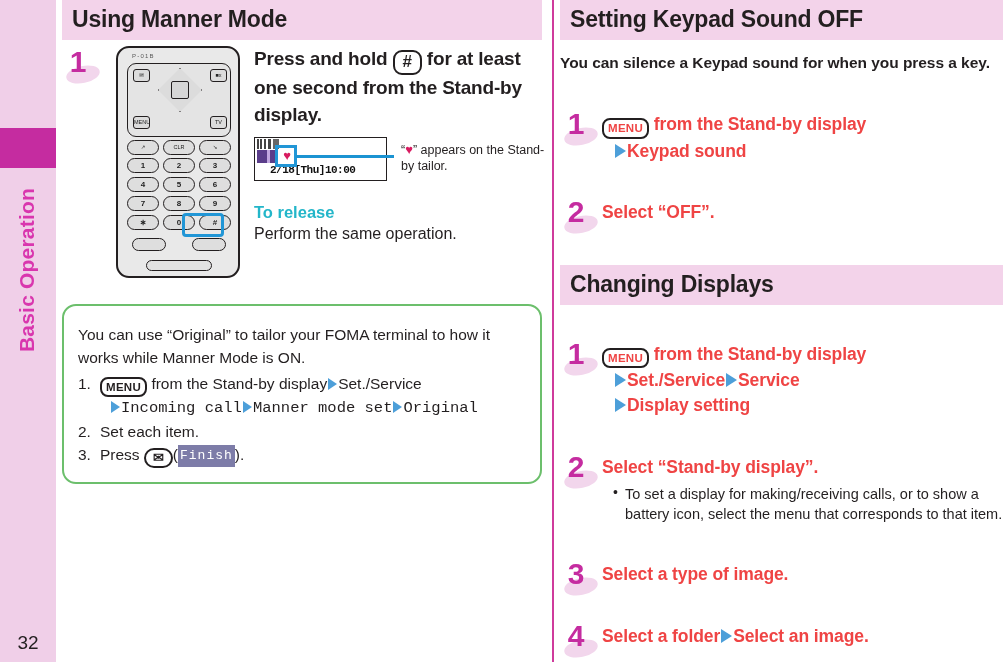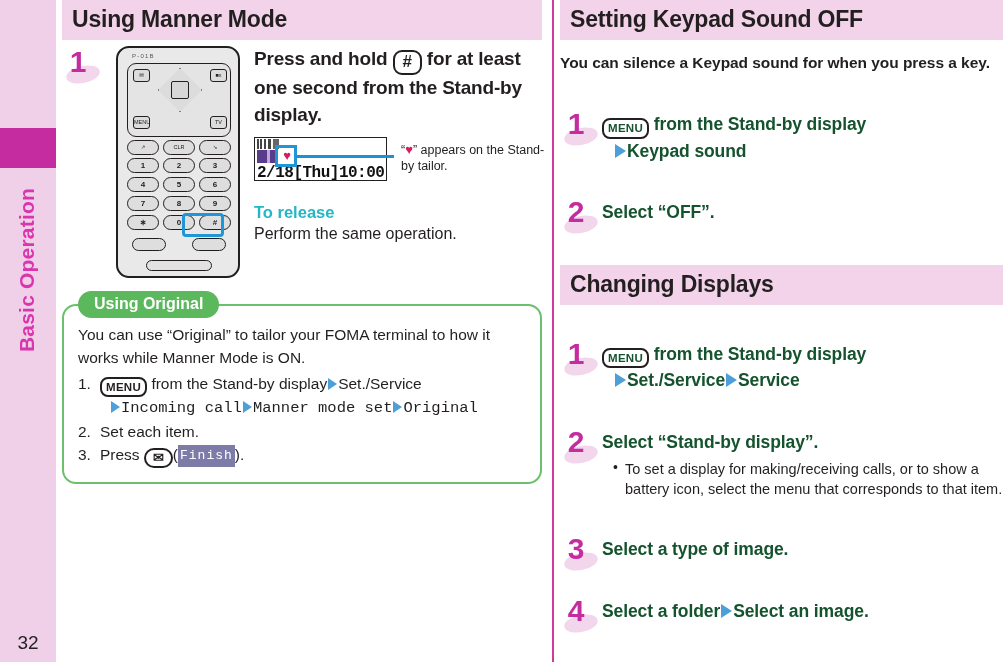--- a/index.html
+++ b/index.html
@@ -81,21 +81,21 @@
     background: #f2d6ec; transform: rotate(-12deg);
   }
   .step-num .digit {
     position: absolute; left: 2px; top: -3px;
     width: 28px; text-align: center;
     font-weight: bold; font-size: 30px; color: #c52ca0;
     line-height: 1;
   }
   .step-body {
     font-weight: bold; font-size: 17.5px; line-height: 1.42;
-    color: #14532d; letter-spacing: -.1px; margin-top: 37px;
+    color: #ef4444; letter-spacing: -.1px; margin-top: 37px;
   }
   .sub-line { padding-left: 12px; }
 
   
   .key {
     display: inline-block;
     border: 2px solid #231f20;
     border-radius: 9px;
     padding: 0 6px;
     font-size: 15px;
@@ -237,23 +237,23 @@
   .standby .iconrow {
     position: absolute; left: 2px; top: 12px; height: 13px; width: 34px;
     background: linear-gradient(90deg,#5a3d8a 0 10px,#c2a7e0 10px 13px,#5a3d8a 13px 20px,#fff 20px 34px);
   }
   .standby .heart {
     position: absolute; left: 25px; top: 11px;
     width: 14px; height: 15px; background: #fff;
     font-size: 13px; line-height: 14px; text-align: center; color: #d81b60;
   }
   .standby .clock {
-    position: absolute; left: 2px; top: 26px;
+    position: absolute; left: 15px; top: 26px;
     font-family: "Liberation Mono", monospace;
-    font-weight: bold; font-size: 16px; color: #111;
+    font-weight: bold; font-size: 11px; color: #111;
     letter-spacing: -.5px;
   }
   .heart-box {
     position: absolute; left: 21px; top: 8px;
     width: 22px; height: 22px;
     border: 3px solid #2196d6;
   }
   .leader {
     position: absolute; left: 42px; top: 18px;
     width: 98px; height: 3px; background: #1b93d2;
@@ -386,21 +386,20 @@
             <span>“</span><span class="hsym">♥</span><span>” appears on the Stand-by tailor.</span>
           </div>
         </div>
 
         <div class="to-release">To release</div>
         <div class="to-release-body">Perform the same operation.</div>
       </div>
     </div>
 
     <div class="note-box">
-      <div class="note-title">Using Original</div>
       <div class="note-body">You can use “Original” to tailor your FOMA terminal to how it works while Manner Mode is ON.</div>
 
       <div class="note-ol">
         <div class="note-li">
           <span class="n">1.</span>
           <span class="key menu">MENU</span>
           <span>from the Stand-by display</span><span class="tri sm"></span><span>Set./Service</span>
           <div class="cont"><span class="tri sm"></span><span>Incoming call</span><span class="tri sm"></span><span>Manner mode set</span><span class="tri sm"></span><span>Original</span></div>
         </div>
 
@@ -447,20 +446,21 @@
 
     <div class="step">
       <div class="step-num">
         <div class="blob"></div>
         <div class="digit">1</div>
       </div>
       <div class="step-body">
         <span class="key menu">MENU</span>
         <span>from the Stand-by display</span>
         <div class="sub-line"><span class="tri"></span><span>Set./Service</span><span class="tri"></span><span>Service</span></div>
+        <div class="sub-line"><span class="tri"></span><span>Display setting</span></div>
       </div>
     </div>
 
     <div class="step" style="margin-top:8px;">
       <div class="step-num">
         <div class="blob"></div>
         <div class="digit">2</div>
       </div>
       <div class="step-body">Select “Stand-by display”.</div>
       <div class="bullets">

